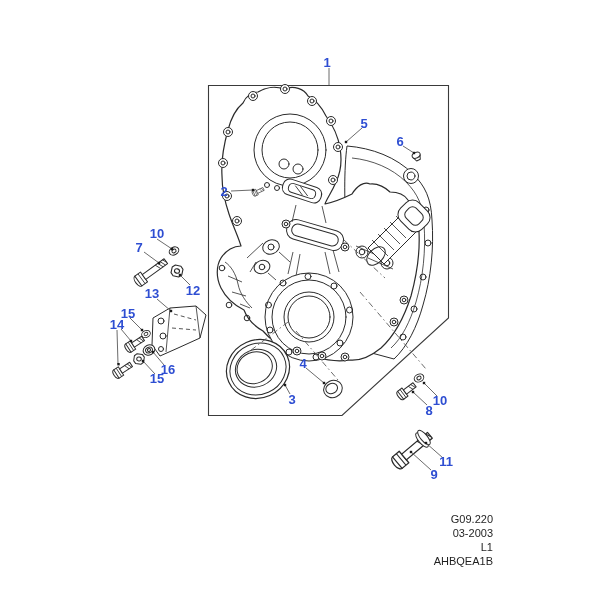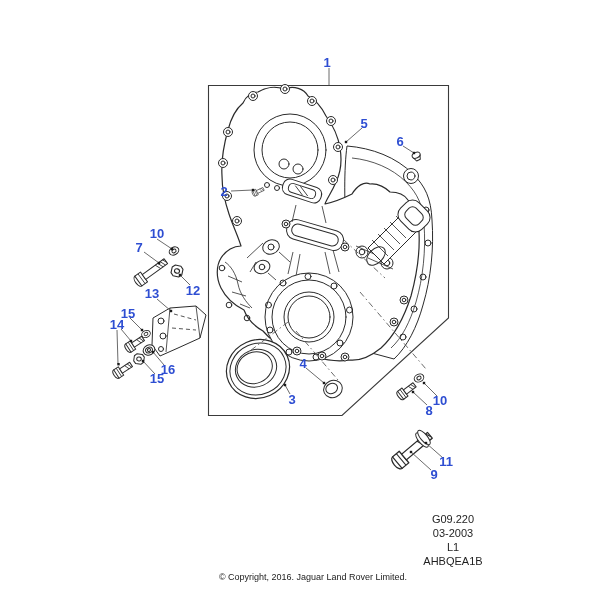--- a/index.html
+++ b/index.html
@@ -9,21 +9,21 @@
   .part{fill:none;stroke:#2b2b2b;stroke-width:1;stroke-linejoin:round;stroke-linecap:round;}
   .partw{fill:#ffffff;stroke:#2b2b2b;stroke-width:1;stroke-linejoin:round;}
   .partw2{fill:#ffffff;stroke:#2b2b2b;stroke-width:1.2;stroke-linejoin:round;}
   .thin{fill:none;stroke:#2b2b2b;stroke-width:.8;}
   .leader{fill:none;stroke:#5a5a5a;stroke-width:.9;}
   .axis{fill:none;stroke:#5a5a5a;stroke-width:.9;stroke-dasharray:6 3 1.5 3;}
   .dot{fill:#1a1a1a;stroke:none;}
   .callout{fill:#2e4ed2;font-family:"Liberation Sans","DejaVu Sans",sans-serif;
            font-size:13px;font-weight:bold;text-anchor:middle;cursor:pointer;}
   .frame{fill:none;stroke:#3a3a3a;stroke-width:1.1;}
-  .refblock{position:absolute;left:413px;top:512px;width:80px;text-align:center;
+  .refblock{position:absolute;left:413px;top:512px;width:80px;text-align:right;
             font-size:11px;line-height:14px;color:#1f1f1f;}
   .copyright{position:absolute;left:163px;top:572px;width:300px;text-align:center;
              font-size:9px;color:#222222;}
 </style>
 </head>
 <body>
 
 <div class="stage">
 <svg width="600" height="600" viewBox="0 0 600 600">
 
@@ -352,14 +352,13 @@
   </g>
 </svg>
 
   <div class="refblock">
     <div>G09.220</div>
     <div>03-2003</div>
     <div>L1</div>
     <div>AHBQEA1B</div>
   </div>
 
-  <div class="copyright">© Copyright, 2016. Jaguar Land Rover Limited.</div>
 </div>
 
 </body></html>

